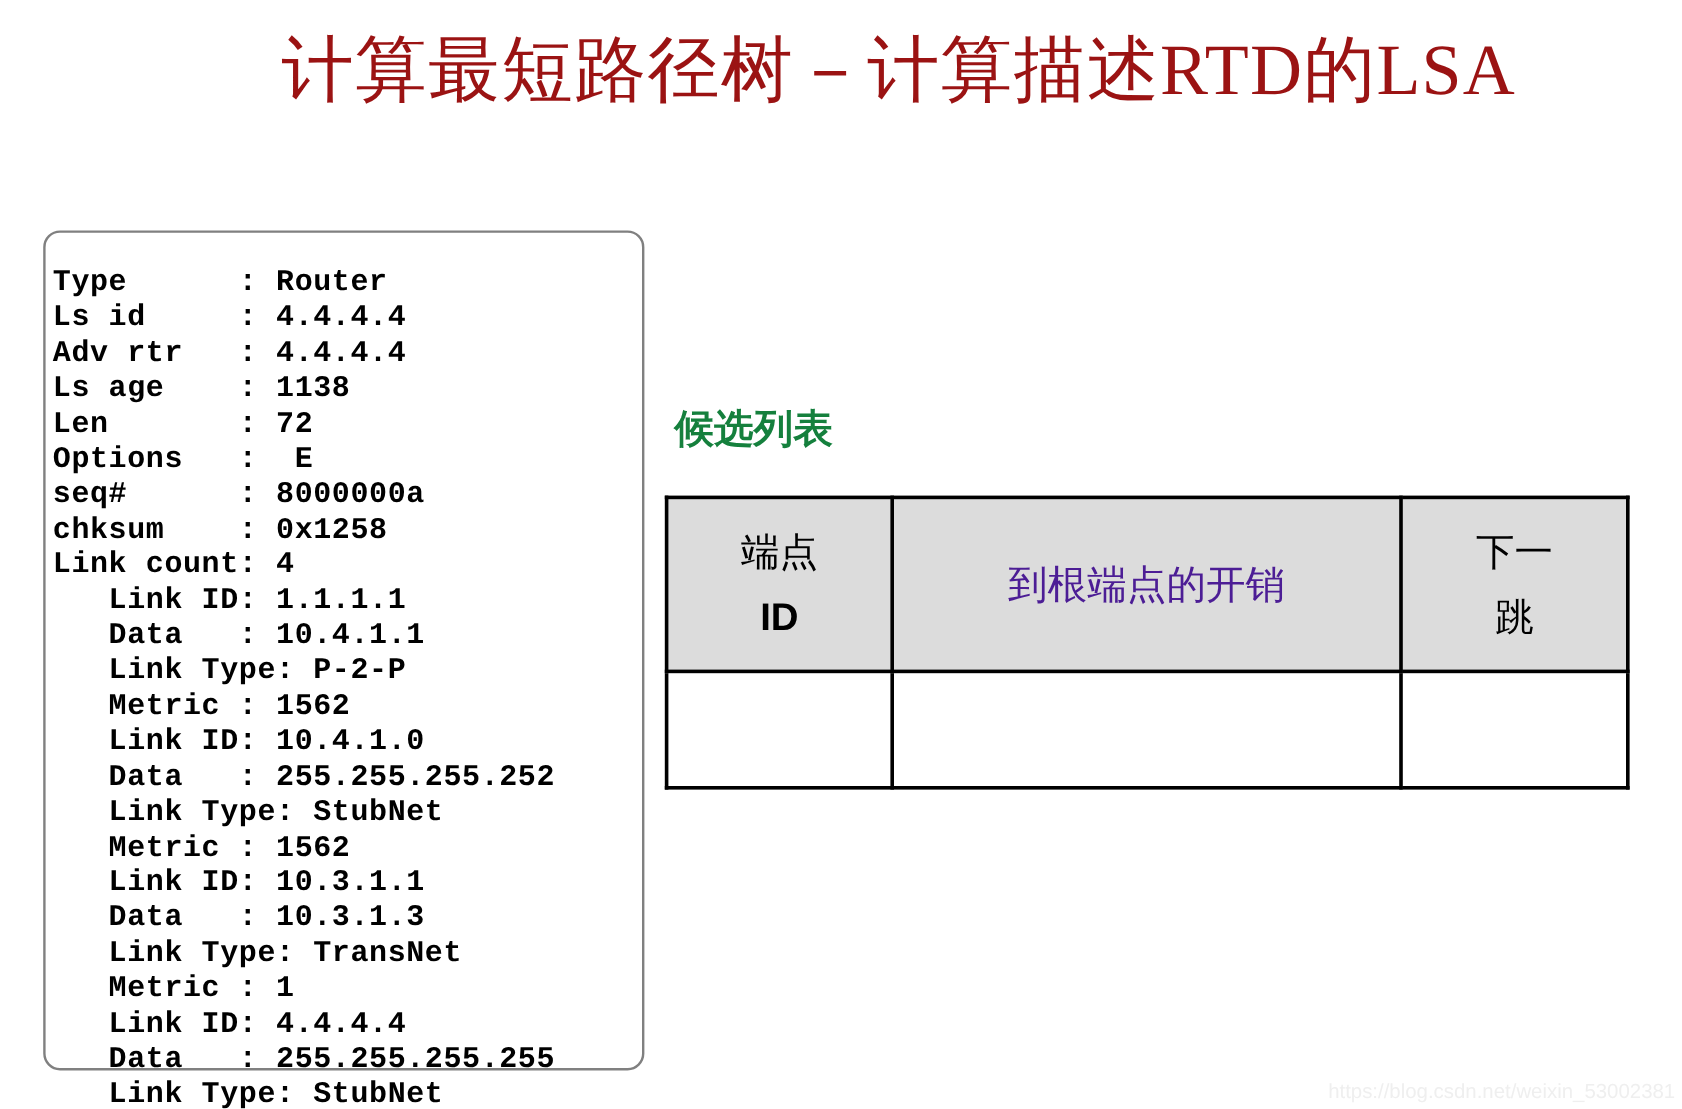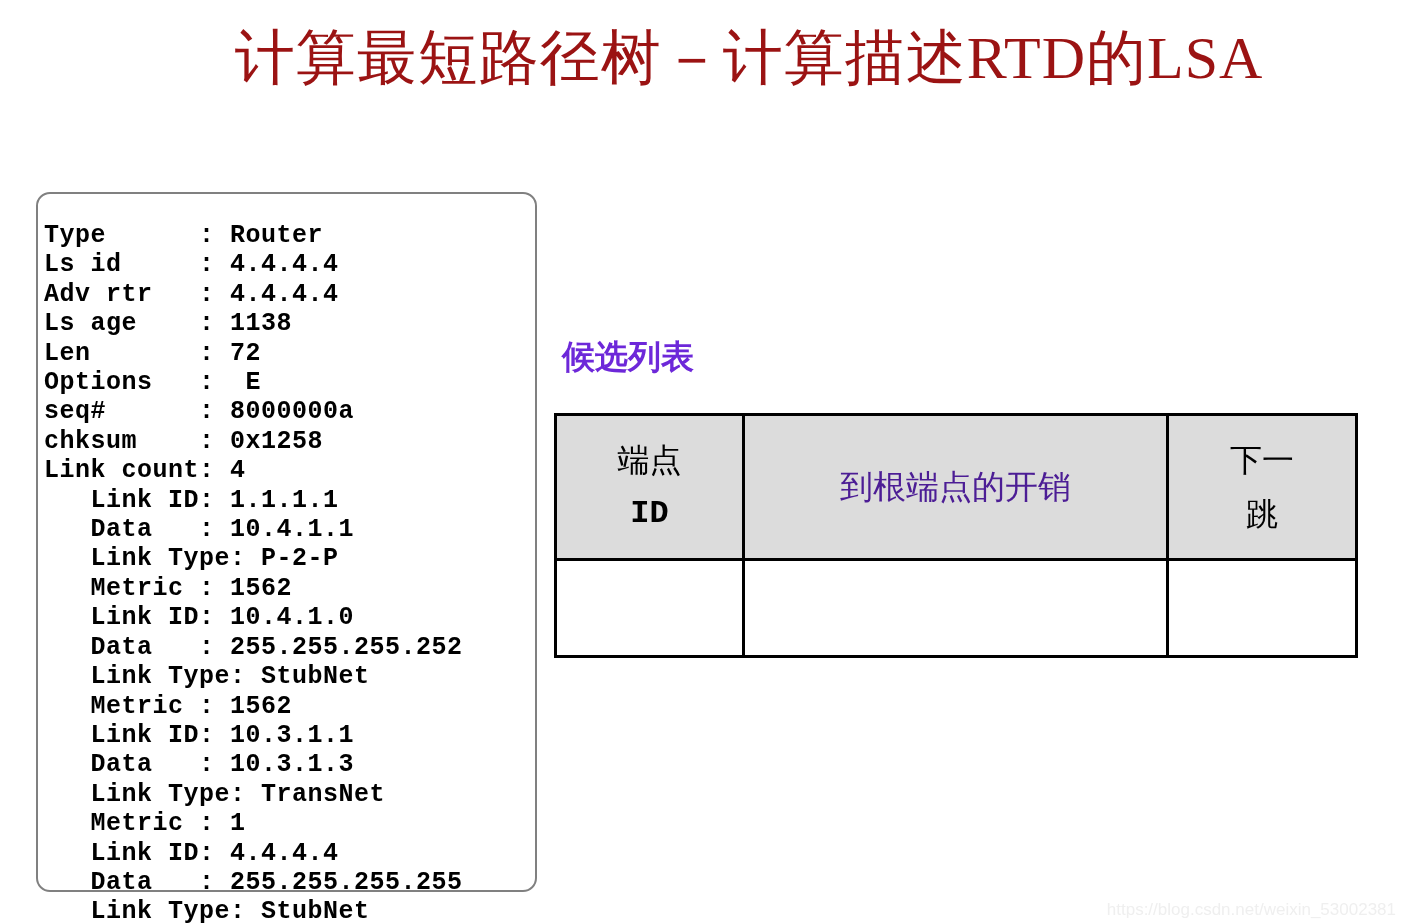--- a/index.html
+++ b/index.html
@@ -60,21 +60,21 @@
 
   
   #candidate-heading {
     position: absolute;
     left: 562px;
     top: 337px;
     font-family: "DejaVu Sans", "Liberation Sans", sans-serif;
     font-size: 33px;
     line-height: 40px;
     font-weight: bold;
-    color: #6d28d9;
+    color: #15803d;
     white-space: nowrap;
   }
 
   
   #candidate-table {
     position: absolute;
     left: 554px;
     top: 413px;
     width: 801px;
     border-collapse: collapse;
@@ -105,21 +105,21 @@
   .th-line {
     display: block;
     font-family: "DejaVu Sans", "Liberation Sans", sans-serif;
     font-size: 32px;
     line-height: 54px;
     font-weight: normal;
     color: #000000;
     white-space: nowrap;
   }
   .th-line.serif-bold {
-    font-family: Liberation Mono, monospace;
+    font-family: Liberation Sans, sans-serif;
     font-weight: bold;
     font-size: 32px;
   }
   .th-single {
     display: block;
     font-family: "DejaVu Sans", "Liberation Sans", sans-serif;
     font-size: 33px;
     line-height: 42px;
     color: #4c1d95;
     white-space: nowrap;

